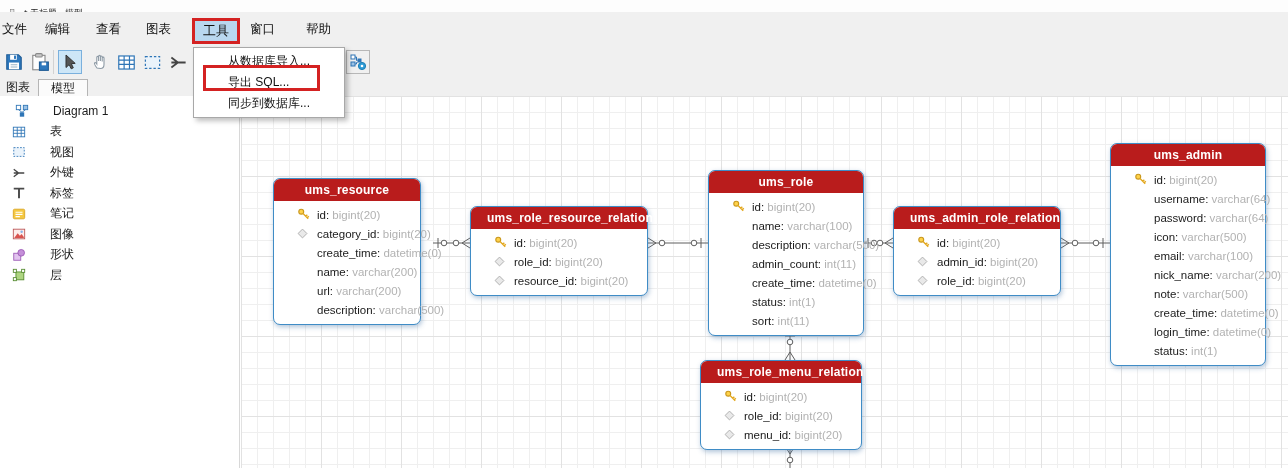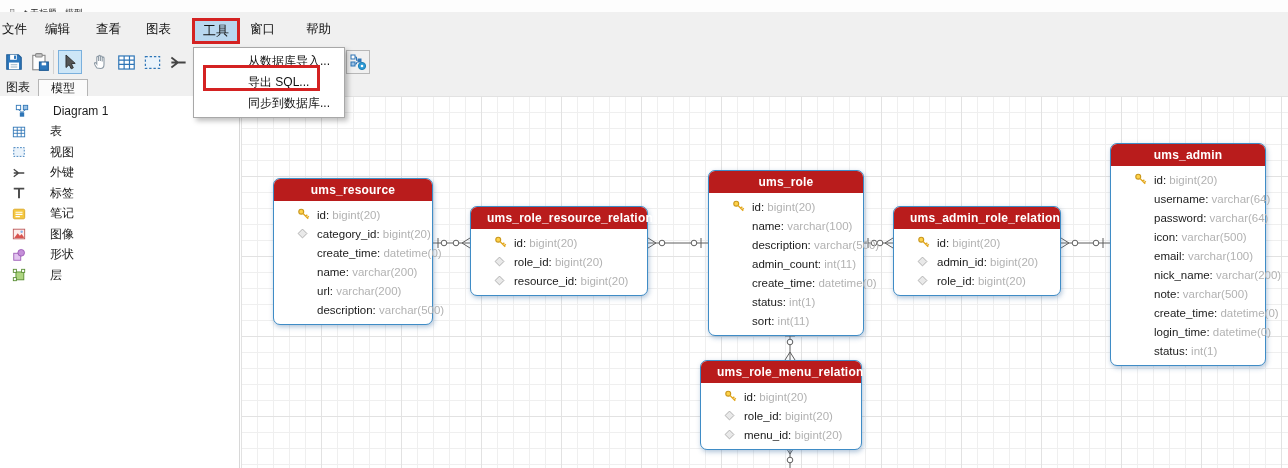--- a/index.html
+++ b/index.html
@@ -50,21 +50,21 @@
                padding:4px 16px; border-radius:6px 6px 0 0; letter-spacing:.2px; }
   .er-body { padding:4px 15px 5px; }
   .er-row { display:flex; align-items:center; height:19px; padding:0 8px; font-size:11.5px; white-space:nowrap; }
   .row-icon { width:15px; height:13px; margin-right:5px; flex:none; display:inline-flex; align-items:center; }
   .fname { color:#1a1a1a; }
   .ftype { color:#b2b2b2; }
 
   
   .dropdown { position:absolute; left:193px; top:47px; width:152px; z-index:10; background:#fff;
               border:1px solid #a8a8a8; box-shadow:3px 3px 5px rgba(0,0,0,.25); padding:3px 0; }
-  .dropdown-item { height:21px; line-height:21px; padding-left:34px; font-size:12px; color:#111;margin-left:20px; }
+  .dropdown-item { height:21px; line-height:21px; padding-left:34px; font-size:12px; color:#111; }
 
   
   .annotation { position:absolute; border:3px solid #d42222; z-index:11; }
   .annotation-export { left:203px; top:65px; width:117px; height:26px; }
 </style>
 </head>
 <body>
 
 <div class="app">
 
@@ -293,21 +293,21 @@
       <path d="M785,336 H795"></path>
         <circle cx="790" cy="342" r="2.8" fill="#fff"></circle>
       <path d="M790,352 L785,360 M790,352 L795,360"></path>
 
       <path d="M790,446 V468"></path>
       <path d="M790,454 L785,446 M790,454 L795,446"></path>
         <circle cx="790" cy="460" r="2.8" fill="#fff"></circle>
     </g>
   </svg>
 
-  <div class="er-table" style="left: 273px; top: 178px; width: 160px;">
+  <div class="er-table" style="left: 273px; top: 178px; width: 148px;">
     <div class="er-header">ums_resource</div>
       <div class="er-body">
         <div class="er-row">
           <span class="row-icon">
             <svg width="14" height="13" viewBox="0 0 16 16">
               <g transform="rotate(0)">
                 <circle cx="4.6" cy="4.6" r="3" fill="#ffd24a" stroke="#c9971c" stroke-width="1.4"></circle>
                 <path d="M6.8,6.8 L13.2,13.2 M10.2,10.2 L12.1,8.3 M12,12 L13.9,10.1" stroke="#e3a81f" stroke-width="1.7" fill="none"></path>
               </g>
             </svg>

